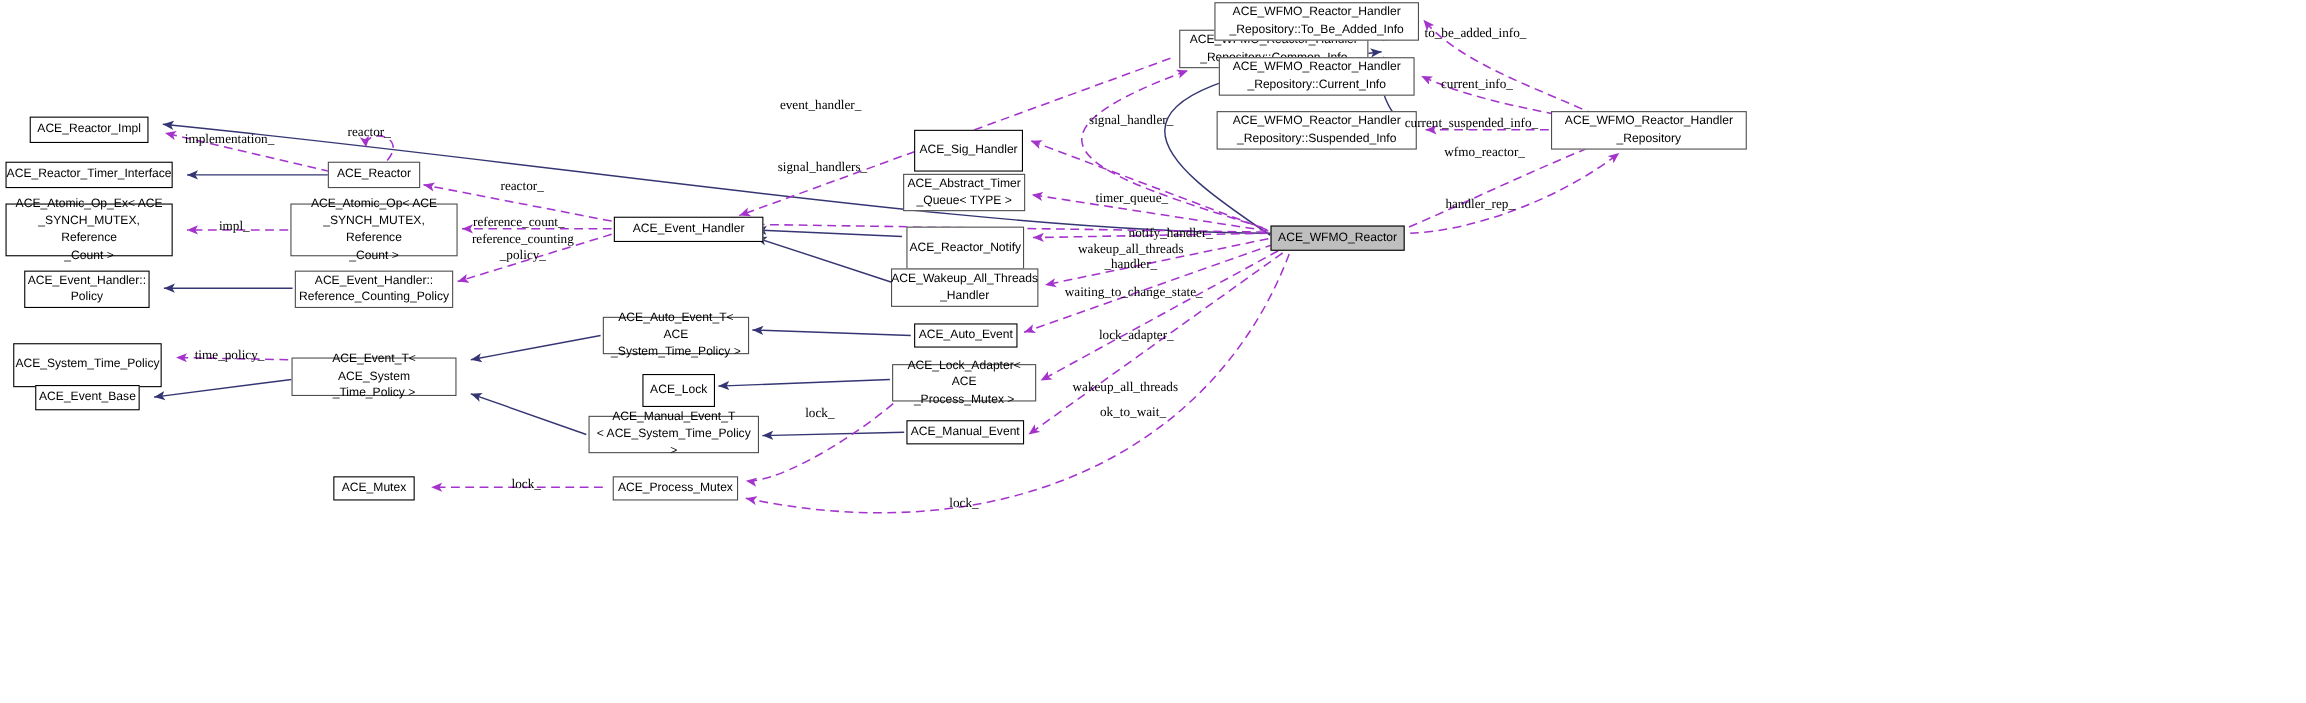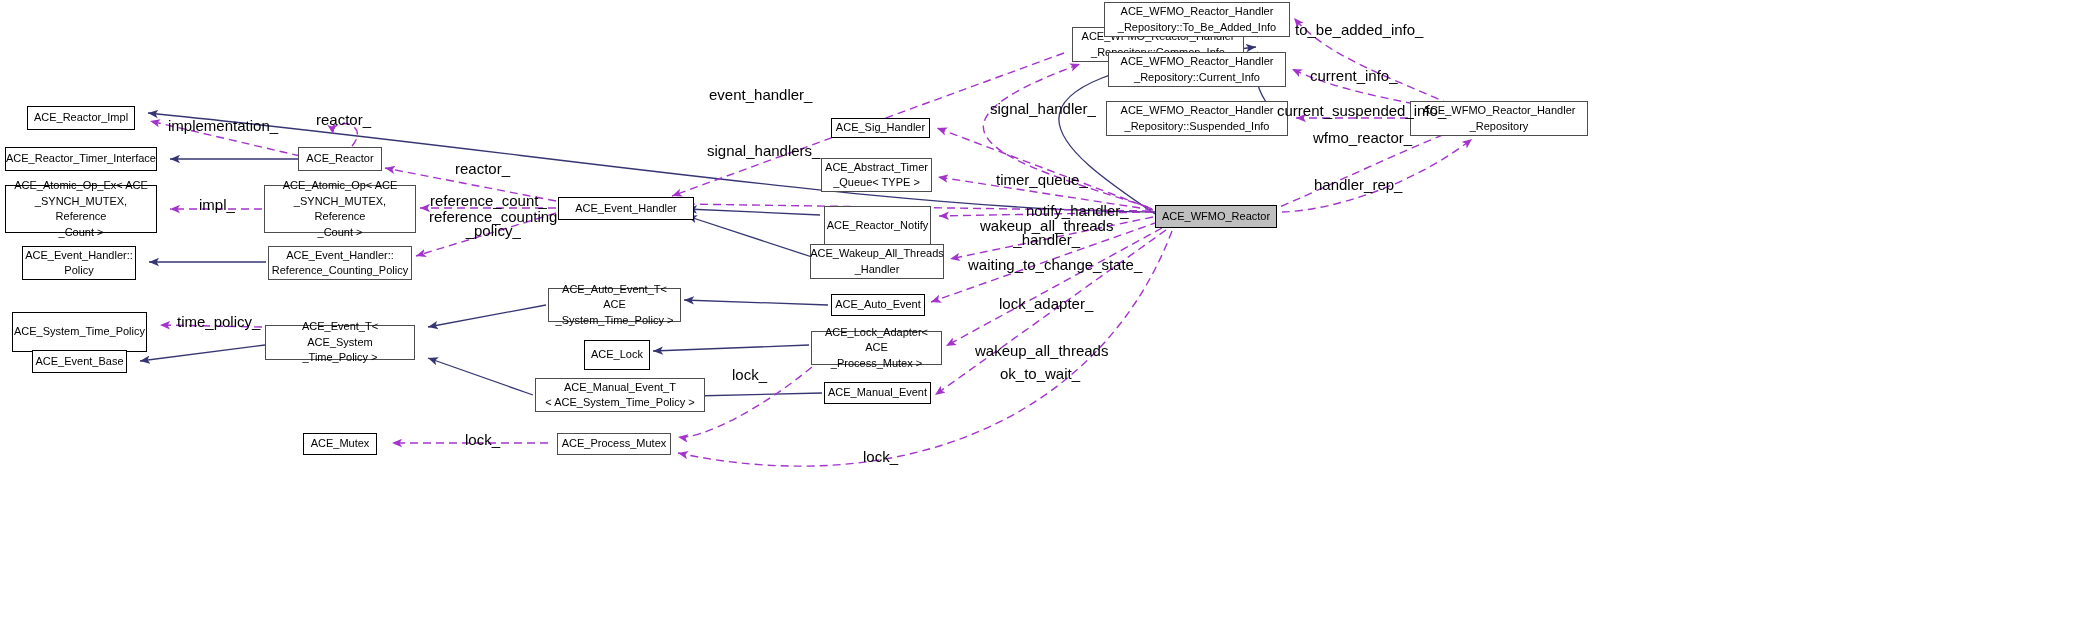--- a/index.html
+++ b/index.html
@@ -19,26 +19,27 @@
     justify-content:center;
     text-align:center;
     white-space:pre-line;
     padding:5px 4px;
     z-index:5;
   }
   .node.thick{border:1.6px solid #4d4d4d;}
   .node.current{background:#bfbfbf;border:1.4px solid #000000;}
   .elabel{
     position:absolute;
-    font-size:15px;
+    font-size:12px;
     line-height:14px;
     color:#000000;
     white-space:pre-line;
     text-align:center;
     z-index:6;
+    font-family:Liberation Serif, serif;
   }
 </style>
 </head>
 <body>
 
 <div id="diagram">
 
   <svg id="edges" viewBox="0 0 2096 639" xmlns="http://www.w3.org/2000/svg">
     <defs>
       <marker id="ah-blue" markerWidth="11" markerHeight="9" refX="10" refY="4.5" orient="auto" markerUnits="userSpaceOnUse">
@@ -113,25 +114,25 @@
   <div class="node thick" style="left:268px;top:246px;width:144px;height:34px;">ACE_Event_Handler::
 Reference_Counting_Policy</div>
   <div class="node thick" style="left:265px;top:325px;width:150px;height:35px;">ACE_Event_T&lt; ACE_System
 _Time_Policy &gt;</div>
   <div class="node" style="left:303px;top:433px;width:74px;height:22px;">ACE_Mutex</div>
 
   <div class="node" style="left:558px;top:197px;width:136px;height:23px;text-align:center;">ACE_Event_Handler</div>
   <div class="node thick" style="left:548px;top:288px;width:133px;height:34px;">ACE_Auto_Event_T&lt; ACE
 _System_Time_Policy &gt;</div>
   <div class="node" style="left:584px;top:340px;width:66px;height:30px;">ACE_Lock</div>
-  <div class="node thick" style="left:535px;top:378px;width:170px;height:34px;text-align:center;">ACE_Manual_Event_T
+  <div class="node thick" style="left:535px;top:378px;width:155px;height:34px;text-align:center;">ACE_Manual_Event_T
 &lt; ACE_System_Time_Policy &gt;</div>
   <div class="node thick" style="left:557px;top:433px;width:114px;height:22px;">ACE_Process_Mutex</div>
 
-  <div class="node" style="left:831px;top:118px;width:99px;height:20px;">ACE_Sig_Handler</div>
+  <div class="node" style="left:831px;top:118px;width:99px;height:38px;">ACE_Sig_Handler</div>
   <div class="node thick" style="left:821px;top:158px;width:111px;height:34px;">ACE_Abstract_Timer
 _Queue&lt; TYPE &gt;</div>
   <div class="node thick" style="left:824px;top:206px;width:107px;height:39px;">ACE_Reactor_Notify</div>
   <div class="node thick" style="left:810px;top:244px;width:134px;height:35px;">ACE_Wakeup_All_Threads
 _Handler</div>
   <div class="node" style="left:831px;top:294px;width:94px;height:22px;">ACE_Auto_Event</div>
   <div class="node thick" style="left:811px;top:331px;width:131px;height:34px;">ACE_Lock_Adapter&lt; ACE
 _Process_Mutex &gt;</div>
   <div class="node" style="left:824px;top:382px;width:107px;height:22px;">ACE_Manual_Event</div>
 

